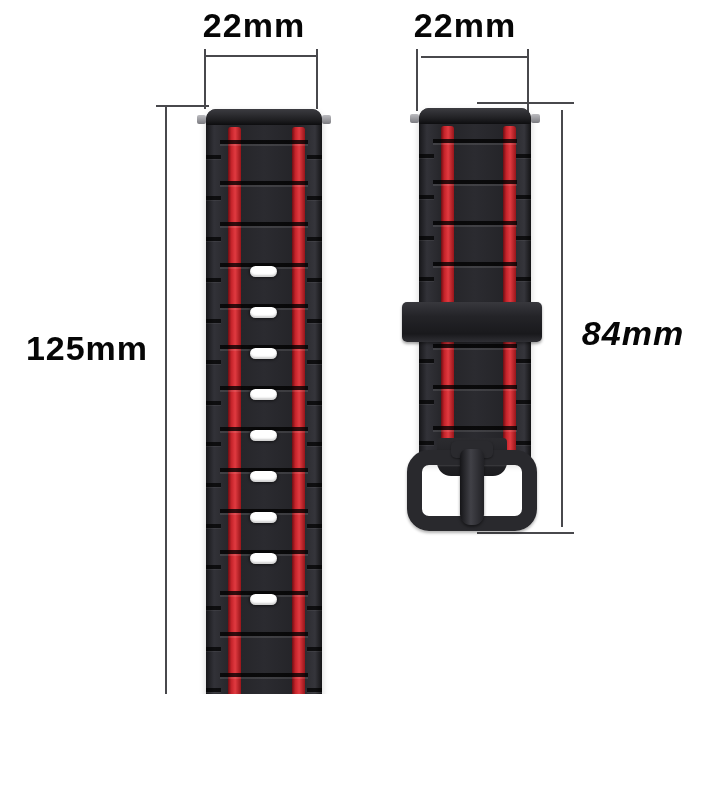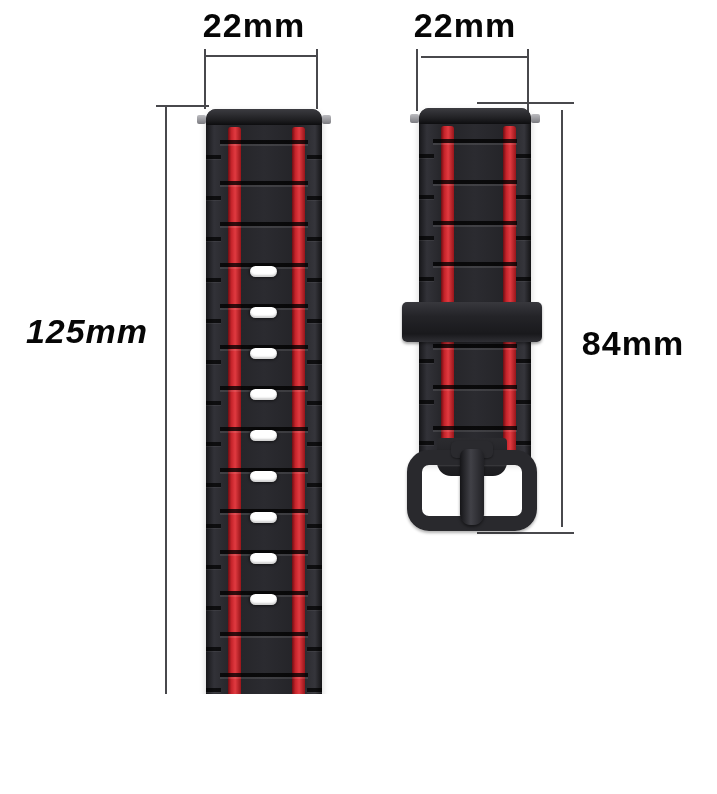--- a/index.html
+++ b/index.html
@@ -93,22 +93,22 @@
     box-shadow:0 2px 3px rgba(0,0,0,0.45);
   }
 </style>
 </head>
 <body>
 
 <div class="canvas">
 
   <div class="dim-label" style="left:174px;top:6px;">22mm</div>
   <div class="dim-label" style="left:385px;top:6px;">22mm</div>
-  <div class="dim-label" style="left:7px;top:312px;font-style:italic;">125mm</div>
-  <div class="dim-label" style="left:553px;top:324px;">84mm</div>
+  <div class="dim-label" style="left:7px;top:329px;">125mm</div>
+  <div class="dim-label" style="left:553px;top:314px;font-style:italic;">84mm</div>
 
   <div class="dim-line" style="left:205px;top:55px;width:112px;height:2px;"></div>
   <div class="dim-line" style="left:204px;top:49px;width:2px;height:60px;"></div>
   <div class="dim-line" style="left:316px;top:49px;width:2px;height:60px;"></div>
 
   <div class="dim-line" style="left:156px;top:105px;width:53px;height:2px;"></div>
   <div class="dim-line" style="left:165px;top:107px;width:2px;height:662px;"></div>
   <div class="dim-line" style="left:156px;top:768px;width:112px;height:2px;"></div>
 
   <div class="dim-line" style="left:421px;top:56px;width:106px;height:2px;"></div>

